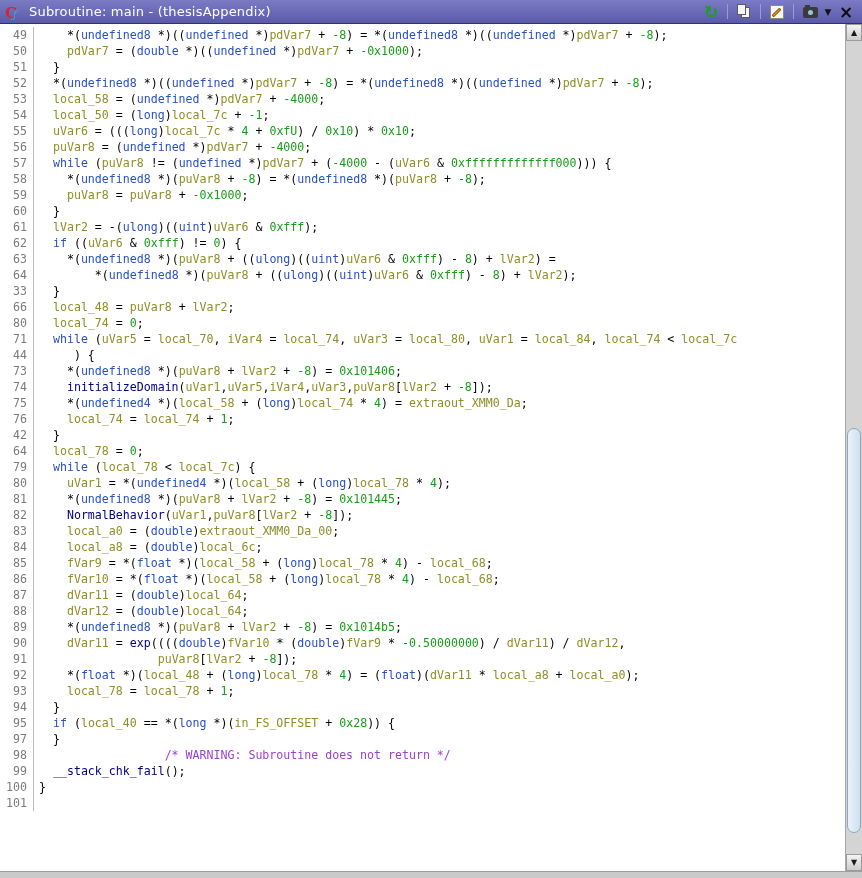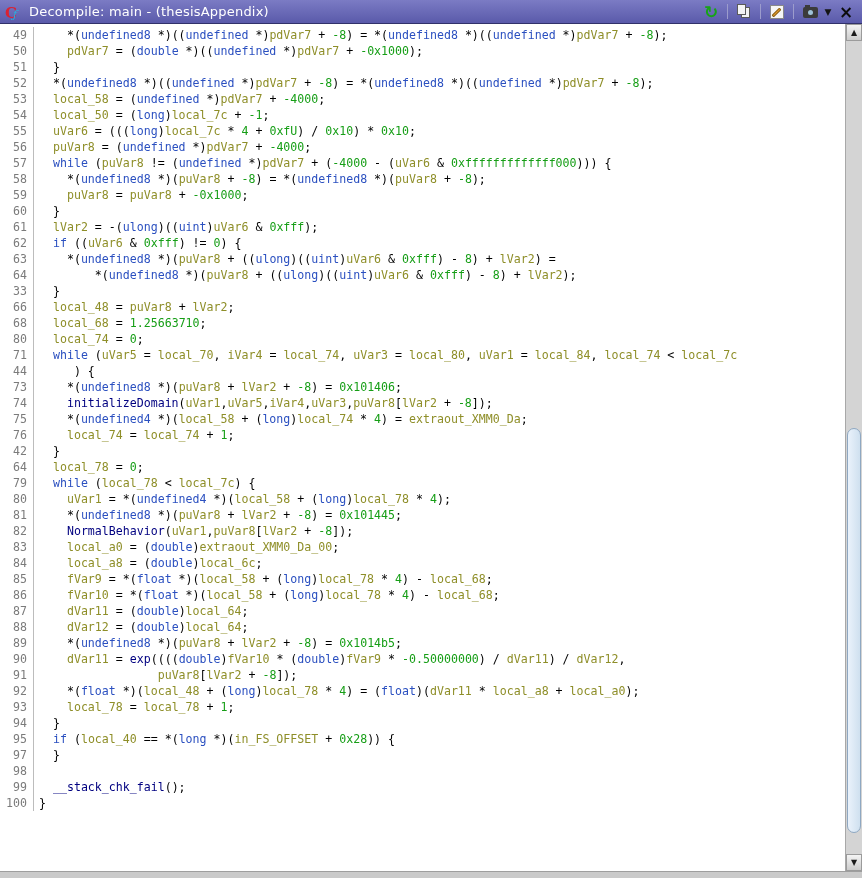--- a/index.html
+++ b/index.html
@@ -47,21 +47,21 @@
   .sb-thumb { position:absolute; left:1px; width:14px; border-radius:8px;
     background:linear-gradient(90deg,#eaf2fb,#cfe0ef); border:1px solid #8fa8c2; }
 
   .bottomstrip { position:absolute; left:0; bottom:0; width:862px; height:7px; background:#cacaca; border-top:1px solid #9e9e9e; }
 </style>
 </head>
 <body>
 
 <div class="titlebar">
   <span class="app-icon"><span class="c">C</span><span class="z">ƒ</span></span>
-  <span class="title">Decompile: main - (thesisAppendix)</span>
+  <span class="title">Subroutine: main - (thesisAppendix)</span>
   <div class="tb-actions">
     <span class="ticon icon-refresh">↻</span>
     <span class="tb-sep"></span>
     <span class="ticon">
         <span class="icon-copy">
           <span class="pg two"></span>
           <span class="pg one"></span>
         </span>
       </span>
     <span class="tb-sep"></span>
@@ -95,21 +95,20 @@
       <div class="row"><span class="ln">57</span><span class="src"><span style="color: rgb(0, 0, 0);">  </span><span style="color: rgb(43, 80, 192);">while</span><span style="color: rgb(0, 0, 0);"> (</span><span style="color: rgb(142, 142, 40);">puVar8</span><span style="color: rgb(0, 0, 0);"> != (</span><span style="color: rgb(43, 80, 192);">undefined</span><span style="color: rgb(0, 0, 0);"> *)</span><span style="color: rgb(142, 142, 40);">pdVar7</span><span style="color: rgb(0, 0, 0);"> + (</span><span style="color: rgb(22, 158, 22);">-4000</span><span style="color: rgb(0, 0, 0);"> - (</span><span style="color: rgb(142, 142, 40);">uVar6</span><span style="color: rgb(0, 0, 0);"> &amp; </span><span style="color: rgb(22, 158, 22);">0xfffffffffffff000</span><span style="color: rgb(0, 0, 0);">))) {</span></span></div>
       <div class="row"><span class="ln">58</span><span class="src"><span style="color: rgb(0, 0, 0);">    *(</span><span style="color: rgb(43, 80, 192);">undefined8</span><span style="color: rgb(0, 0, 0);"> *)(</span><span style="color: rgb(142, 142, 40);">puVar8</span><span style="color: rgb(0, 0, 0);"> + </span><span style="color: rgb(22, 158, 22);">-8</span><span style="color: rgb(0, 0, 0);">) = *(</span><span style="color: rgb(43, 80, 192);">undefined8</span><span style="color: rgb(0, 0, 0);"> *)(</span><span style="color: rgb(142, 142, 40);">puVar8</span><span style="color: rgb(0, 0, 0);"> + </span><span style="color: rgb(22, 158, 22);">-8</span><span style="color: rgb(0, 0, 0);">);</span></span></div>
       <div class="row"><span class="ln">59</span><span class="src"><span style="color: rgb(0, 0, 0);">    </span><span style="color: rgb(142, 142, 40);">puVar8</span><span style="color: rgb(0, 0, 0);"> = </span><span style="color: rgb(142, 142, 40);">puVar8</span><span style="color: rgb(0, 0, 0);"> + </span><span style="color: rgb(22, 158, 22);">-0x1000</span><span style="color: rgb(0, 0, 0);">;</span></span></div>
       <div class="row"><span class="ln">60</span><span class="src"><span style="color: rgb(0, 0, 0);">  }</span></span></div>
       <div class="row"><span class="ln">61</span><span class="src"><span style="color: rgb(0, 0, 0);">  </span><span style="color: rgb(142, 142, 40);">lVar2</span><span style="color: rgb(0, 0, 0);"> = -(</span><span style="color: rgb(43, 80, 192);">ulong</span><span style="color: rgb(0, 0, 0);">)((</span><span style="color: rgb(43, 80, 192);">uint</span><span style="color: rgb(0, 0, 0);">)</span><span style="color: rgb(142, 142, 40);">uVar6</span><span style="color: rgb(0, 0, 0);"> &amp; </span><span style="color: rgb(22, 158, 22);">0xfff</span><span style="color: rgb(0, 0, 0);">);</span></span></div>
       <div class="row"><span class="ln">62</span><span class="src"><span style="color: rgb(0, 0, 0);">  </span><span style="color: rgb(43, 80, 192);">if</span><span style="color: rgb(0, 0, 0);"> ((</span><span style="color: rgb(142, 142, 40);">uVar6</span><span style="color: rgb(0, 0, 0);"> &amp; </span><span style="color: rgb(22, 158, 22);">0xfff</span><span style="color: rgb(0, 0, 0);">) != </span><span style="color: rgb(22, 158, 22);">0</span><span style="color: rgb(0, 0, 0);">) {</span></span></div>
       <div class="row"><span class="ln">63</span><span class="src"><span style="color: rgb(0, 0, 0);">    *(</span><span style="color: rgb(43, 80, 192);">undefined8</span><span style="color: rgb(0, 0, 0);"> *)(</span><span style="color: rgb(142, 142, 40);">puVar8</span><span style="color: rgb(0, 0, 0);"> + ((</span><span style="color: rgb(43, 80, 192);">ulong</span><span style="color: rgb(0, 0, 0);">)((</span><span style="color: rgb(43, 80, 192);">uint</span><span style="color: rgb(0, 0, 0);">)</span><span style="color: rgb(142, 142, 40);">uVar6</span><span style="color: rgb(0, 0, 0);"> &amp; </span><span style="color: rgb(22, 158, 22);">0xfff</span><span style="color: rgb(0, 0, 0);">) - </span><span style="color: rgb(22, 158, 22);">8</span><span style="color: rgb(0, 0, 0);">) + </span><span style="color: rgb(142, 142, 40);">lVar2</span><span style="color: rgb(0, 0, 0);">) =</span></span></div>
       <div class="row"><span class="ln">64</span><span class="src"><span style="color: rgb(0, 0, 0);">        *(</span><span style="color: rgb(43, 80, 192);">undefined8</span><span style="color: rgb(0, 0, 0);"> *)(</span><span style="color: rgb(142, 142, 40);">puVar8</span><span style="color: rgb(0, 0, 0);"> + ((</span><span style="color: rgb(43, 80, 192);">ulong</span><span style="color: rgb(0, 0, 0);">)((</span><span style="color: rgb(43, 80, 192);">uint</span><span style="color: rgb(0, 0, 0);">)</span><span style="color: rgb(142, 142, 40);">uVar6</span><span style="color: rgb(0, 0, 0);"> &amp; </span><span style="color: rgb(22, 158, 22);">0xfff</span><span style="color: rgb(0, 0, 0);">) - </span><span style="color: rgb(22, 158, 22);">8</span><span style="color: rgb(0, 0, 0);">) + </span><span style="color: rgb(142, 142, 40);">lVar2</span><span style="color: rgb(0, 0, 0);">);</span></span></div>
       <div class="row"><span class="ln">33</span><span class="src"><span style="color: rgb(0, 0, 0);">  }</span></span></div>
       <div class="row"><span class="ln">66</span><span class="src"><span style="color: rgb(0, 0, 0);">  </span><span style="color: rgb(142, 142, 40);">local_48</span><span style="color: rgb(0, 0, 0);"> = </span><span style="color: rgb(142, 142, 40);">puVar8</span><span style="color: rgb(0, 0, 0);"> + </span><span style="color: rgb(142, 142, 40);">lVar2</span><span style="color: rgb(0, 0, 0);">;</span></span></div>
-      <div class="row"><span class="ln">68</span><span class="src"><span style="color: rgb(0, 0, 0);">  </span><span style="color: rgb(142, 142, 40);">local_68</span><span style="color: rgb(0, 0, 0);"> = </span><span style="color: rgb(22, 158, 22);">1.25663710</span><span style="color: rgb(0, 0, 0);">;</span></span></div>
       <div class="row"><span class="ln">80</span><span class="src"><span style="color: rgb(0, 0, 0);">  </span><span style="color: rgb(142, 142, 40);">local_74</span><span style="color: rgb(0, 0, 0);"> = </span><span style="color: rgb(22, 158, 22);">0</span><span style="color: rgb(0, 0, 0);">;</span></span></div>
       <div class="row"><span class="ln">71</span><span class="src"><span style="color: rgb(0, 0, 0);">  </span><span style="color: rgb(43, 80, 192);">while</span><span style="color: rgb(0, 0, 0);"> (</span><span style="color: rgb(142, 142, 40);">uVar5</span><span style="color: rgb(0, 0, 0);"> = </span><span style="color: rgb(142, 142, 40);">local_70</span><span style="color: rgb(0, 0, 0);">, </span><span style="color: rgb(142, 142, 40);">iVar4</span><span style="color: rgb(0, 0, 0);"> = </span><span style="color: rgb(142, 142, 40);">local_74</span><span style="color: rgb(0, 0, 0);">, </span><span style="color: rgb(142, 142, 40);">uVar3</span><span style="color: rgb(0, 0, 0);"> = </span><span style="color: rgb(142, 142, 40);">local_80</span><span style="color: rgb(0, 0, 0);">, </span><span style="color: rgb(142, 142, 40);">uVar1</span><span style="color: rgb(0, 0, 0);"> = </span><span style="color: rgb(142, 142, 40);">local_84</span><span style="color: rgb(0, 0, 0);">, </span><span style="color: rgb(142, 142, 40);">local_74</span><span style="color: rgb(0, 0, 0);"> &lt; </span><span style="color: rgb(142, 142, 40);">local_7c</span></span></div>
       <div class="row"><span class="ln">44</span><span class="src"><span style="color: rgb(0, 0, 0);">     ) {</span></span></div>
       <div class="row"><span class="ln">73</span><span class="src"><span style="color: rgb(0, 0, 0);">    *(</span><span style="color: rgb(43, 80, 192);">undefined8</span><span style="color: rgb(0, 0, 0);"> *)(</span><span style="color: rgb(142, 142, 40);">puVar8</span><span style="color: rgb(0, 0, 0);"> + </span><span style="color: rgb(142, 142, 40);">lVar2</span><span style="color: rgb(0, 0, 0);"> + </span><span style="color: rgb(22, 158, 22);">-8</span><span style="color: rgb(0, 0, 0);">) = </span><span style="color: rgb(22, 158, 22);">0x101406</span><span style="color: rgb(0, 0, 0);">;</span></span></div>
       <div class="row"><span class="ln">74</span><span class="src"><span style="color: rgb(0, 0, 0);">    </span><span style="color: rgb(0, 0, 128);">initializeDomain</span><span style="color: rgb(0, 0, 0);">(</span><span style="color: rgb(142, 142, 40);">uVar1</span><span style="color: rgb(0, 0, 0);">,</span><span style="color: rgb(142, 142, 40);">uVar5</span><span style="color: rgb(0, 0, 0);">,</span><span style="color: rgb(142, 142, 40);">iVar4</span><span style="color: rgb(0, 0, 0);">,</span><span style="color: rgb(142, 142, 40);">uVar3</span><span style="color: rgb(0, 0, 0);">,</span><span style="color: rgb(142, 142, 40);">puVar8</span><span style="color: rgb(0, 0, 0);">[</span><span style="color: rgb(142, 142, 40);">lVar2</span><span style="color: rgb(0, 0, 0);"> + </span><span style="color: rgb(22, 158, 22);">-8</span><span style="color: rgb(0, 0, 0);">]);</span></span></div>
       <div class="row"><span class="ln">75</span><span class="src"><span style="color: rgb(0, 0, 0);">    *(</span><span style="color: rgb(43, 80, 192);">undefined4</span><span style="color: rgb(0, 0, 0);"> *)(</span><span style="color: rgb(142, 142, 40);">local_58</span><span style="color: rgb(0, 0, 0);"> + (</span><span style="color: rgb(43, 80, 192);">long</span><span style="color: rgb(0, 0, 0);">)</span><span style="color: rgb(142, 142, 40);">local_74</span><span style="color: rgb(0, 0, 0);"> * </span><span style="color: rgb(22, 158, 22);">4</span><span style="color: rgb(0, 0, 0);">) = </span><span style="color: rgb(142, 142, 40);">extraout_XMM0_Da</span><span style="color: rgb(0, 0, 0);">;</span></span></div>
       <div class="row"><span class="ln">76</span><span class="src"><span style="color: rgb(0, 0, 0);">    </span><span style="color: rgb(142, 142, 40);">local_74</span><span style="color: rgb(0, 0, 0);"> = </span><span style="color: rgb(142, 142, 40);">local_74</span><span style="color: rgb(0, 0, 0);"> + </span><span style="color: rgb(22, 158, 22);">1</span><span style="color: rgb(0, 0, 0);">;</span></span></div>
       <div class="row"><span class="ln">42</span><span class="src"><span style="color: rgb(0, 0, 0);">  }</span></span></div>
       <div class="row"><span class="ln">64</span><span class="src"><span style="color: rgb(0, 0, 0);">  </span><span style="color: rgb(142, 142, 40);">local_78</span><span style="color: rgb(0, 0, 0);"> = </span><span style="color: rgb(22, 158, 22);">0</span><span style="color: rgb(0, 0, 0);">;</span></span></div>
       <div class="row"><span class="ln">79</span><span class="src"><span style="color: rgb(0, 0, 0);">  </span><span style="color: rgb(43, 80, 192);">while</span><span style="color: rgb(0, 0, 0);"> (</span><span style="color: rgb(142, 142, 40);">local_78</span><span style="color: rgb(0, 0, 0);"> &lt; </span><span style="color: rgb(142, 142, 40);">local_7c</span><span style="color: rgb(0, 0, 0);">) {</span></span></div>
@@ -123,23 +122,24 @@
       <div class="row"><span class="ln">87</span><span class="src"><span style="color: rgb(0, 0, 0);">    </span><span style="color: rgb(142, 142, 40);">dVar11</span><span style="color: rgb(0, 0, 0);"> = (</span><span style="color: rgb(43, 80, 192);">double</span><span style="color: rgb(0, 0, 0);">)</span><span style="color: rgb(142, 142, 40);">local_64</span><span style="color: rgb(0, 0, 0);">;</span></span></div>
       <div class="row"><span class="ln">88</span><span class="src"><span style="color: rgb(0, 0, 0);">    </span><span style="color: rgb(142, 142, 40);">dVar12</span><span style="color: rgb(0, 0, 0);"> = (</span><span style="color: rgb(43, 80, 192);">double</span><span style="color: rgb(0, 0, 0);">)</span><span style="color: rgb(142, 142, 40);">local_64</span><span style="color: rgb(0, 0, 0);">;</span></span></div>
       <div class="row"><span class="ln">89</span><span class="src"><span style="color: rgb(0, 0, 0);">    *(</span><span style="color: rgb(43, 80, 192);">undefined8</span><span style="color: rgb(0, 0, 0);"> *)(</span><span style="color: rgb(142, 142, 40);">puVar8</span><span style="color: rgb(0, 0, 0);"> + </span><span style="color: rgb(142, 142, 40);">lVar2</span><span style="color: rgb(0, 0, 0);"> + </span><span style="color: rgb(22, 158, 22);">-8</span><span style="color: rgb(0, 0, 0);">) = </span><span style="color: rgb(22, 158, 22);">0x1014b5</span><span style="color: rgb(0, 0, 0);">;</span></span></div>
       <div class="row"><span class="ln">90</span><span class="src"><span style="color: rgb(0, 0, 0);">    </span><span style="color: rgb(142, 142, 40);">dVar11</span><span style="color: rgb(0, 0, 0);"> = </span><span style="color: rgb(0, 0, 128);">exp</span><span style="color: rgb(0, 0, 0);">((((</span><span style="color: rgb(43, 80, 192);">double</span><span style="color: rgb(0, 0, 0);">)</span><span style="color: rgb(142, 142, 40);">fVar10</span><span style="color: rgb(0, 0, 0);"> * (</span><span style="color: rgb(43, 80, 192);">double</span><span style="color: rgb(0, 0, 0);">)</span><span style="color: rgb(142, 142, 40);">fVar9</span><span style="color: rgb(0, 0, 0);"> * </span><span style="color: rgb(22, 158, 22);">-0.50000000</span><span style="color: rgb(0, 0, 0);">) / </span><span style="color: rgb(142, 142, 40);">dVar11</span><span style="color: rgb(0, 0, 0);">) / </span><span style="color: rgb(142, 142, 40);">dVar12</span><span style="color: rgb(0, 0, 0);">,</span></span></div>
       <div class="row"><span class="ln">91</span><span class="src"><span style="color: rgb(0, 0, 0);">                 </span><span style="color: rgb(142, 142, 40);">puVar8</span><span style="color: rgb(0, 0, 0);">[</span><span style="color: rgb(142, 142, 40);">lVar2</span><span style="color: rgb(0, 0, 0);"> + </span><span style="color: rgb(22, 158, 22);">-8</span><span style="color: rgb(0, 0, 0);">]);</span></span></div>
       <div class="row"><span class="ln">92</span><span class="src"><span style="color: rgb(0, 0, 0);">    *(</span><span style="color: rgb(43, 80, 192);">float</span><span style="color: rgb(0, 0, 0);"> *)(</span><span style="color: rgb(142, 142, 40);">local_48</span><span style="color: rgb(0, 0, 0);"> + (</span><span style="color: rgb(43, 80, 192);">long</span><span style="color: rgb(0, 0, 0);">)</span><span style="color: rgb(142, 142, 40);">local_78</span><span style="color: rgb(0, 0, 0);"> * </span><span style="color: rgb(22, 158, 22);">4</span><span style="color: rgb(0, 0, 0);">) = (</span><span style="color: rgb(43, 80, 192);">float</span><span style="color: rgb(0, 0, 0);">)(</span><span style="color: rgb(142, 142, 40);">dVar11</span><span style="color: rgb(0, 0, 0);"> * </span><span style="color: rgb(142, 142, 40);">local_a8</span><span style="color: rgb(0, 0, 0);"> + </span><span style="color: rgb(142, 142, 40);">local_a0</span><span style="color: rgb(0, 0, 0);">);</span></span></div>
       <div class="row"><span class="ln">93</span><span class="src"><span style="color: rgb(0, 0, 0);">    </span><span style="color: rgb(142, 142, 40);">local_78</span><span style="color: rgb(0, 0, 0);"> = </span><span style="color: rgb(142, 142, 40);">local_78</span><span style="color: rgb(0, 0, 0);"> + </span><span style="color: rgb(22, 158, 22);">1</span><span style="color: rgb(0, 0, 0);">;</span></span></div>
       <div class="row"><span class="ln">94</span><span class="src"><span style="color: rgb(0, 0, 0);">  }</span></span></div>
       <div class="row"><span class="ln">95</span><span class="src"><span style="color: rgb(0, 0, 0);">  </span><span style="color: rgb(43, 80, 192);">if</span><span style="color: rgb(0, 0, 0);"> (</span><span style="color: rgb(142, 142, 40);">local_40</span><span style="color: rgb(0, 0, 0);"> == *(</span><span style="color: rgb(43, 80, 192);">long</span><span style="color: rgb(0, 0, 0);"> *)(</span><span style="color: rgb(142, 142, 40);">in_FS_OFFSET</span><span style="color: rgb(0, 0, 0);"> + </span><span style="color: rgb(22, 158, 22);">0x28</span><span style="color: rgb(0, 0, 0);">)) {</span></span></div>
       <div class="row"><span class="ln">97</span><span class="src"><span style="color: rgb(0, 0, 0);">  }</span></span></div>
-      <div class="row"><span class="ln">98</span></div>
+      <div class="row"><span class="ln">98</span><span class="src"><span style="color: rgb(0, 0, 0);">                  </span><span style="color: rgb(156, 63, 208);">/* WARNING: Subroutine does not return */</span></span></div>
       <div class="row"><span class="ln">99</span><span class="src"><span style="color: rgb(0, 0, 0);">  </span><span style="color: rgb(0, 0, 128);">__stack_chk_fail</span><span style="color: rgb(0, 0, 0);">();</span></span></div>
       <div class="row"><span class="ln">100</span><span class="src"><span style="color: rgb(0, 0, 0);">}</span></span></div>
+      <div class="row"><span class="ln">101</span><span class="src"></span></div>
     </div>
 </div>
 
 <div class="vscroll">
   <div class="sb-btn up">▲</div>
   <div class="sb-thumb" id="sb-thumb" style="top: 404px; height: 405px;"></div>
   <div class="sb-btn down">▼</div>
 </div>
 
 <div class="bottomstrip"></div>

